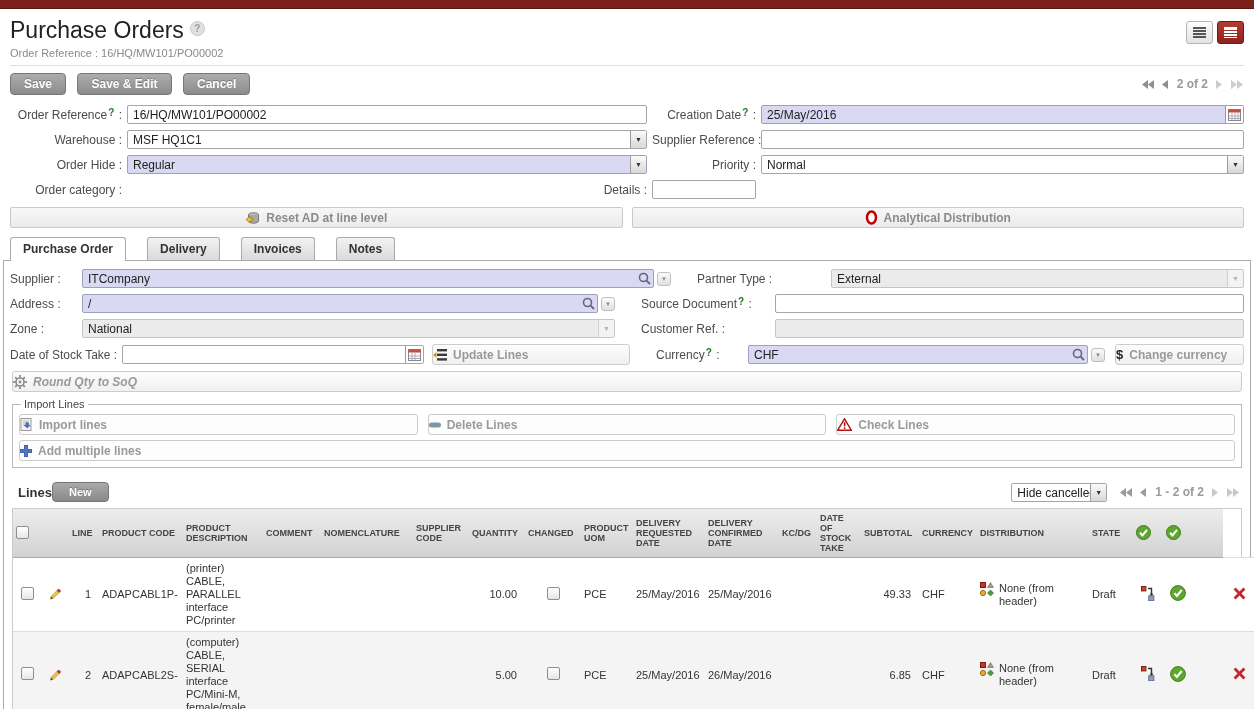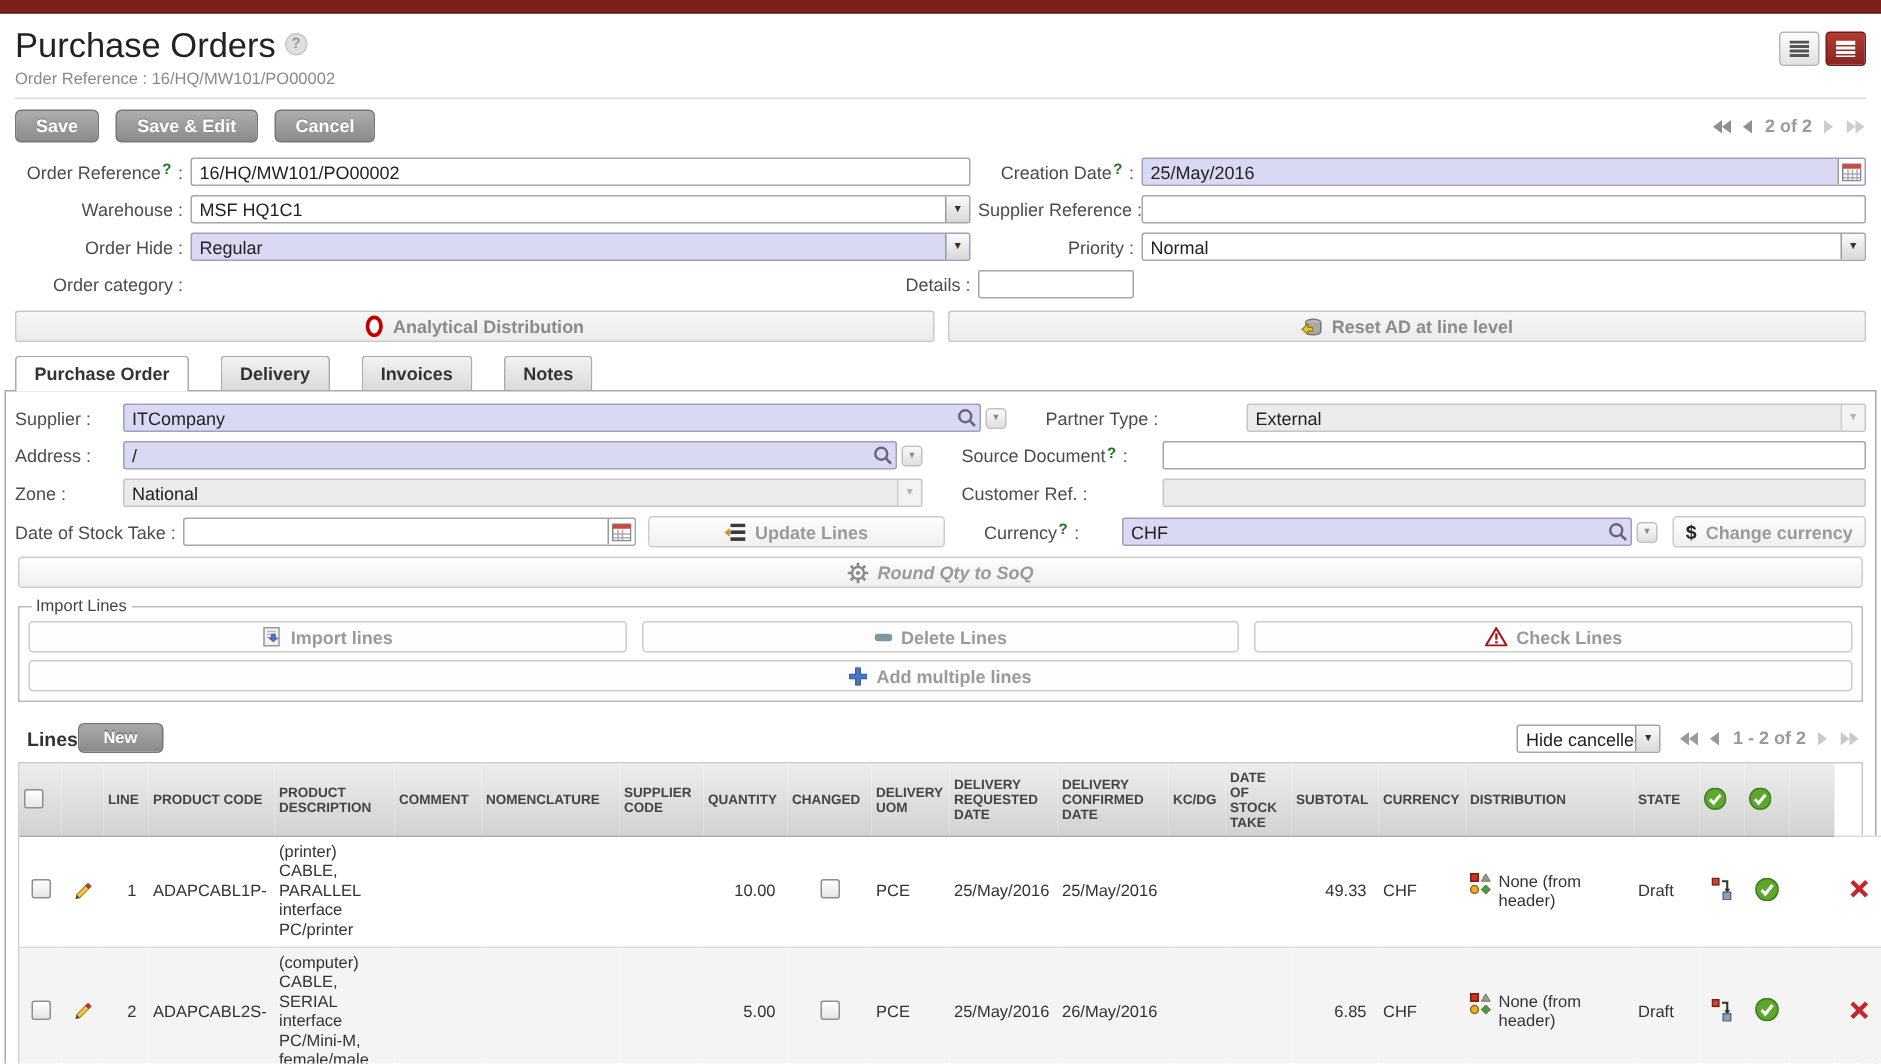--- a/index.html
+++ b/index.html
@@ -72,21 +72,21 @@
   
   .trow { display:flex; align-items:center; margin:0 0 6px 0; }
   .lbl { font-size:12px; color:#4c4c4c; text-align:left; white-space:nowrap; padding-right:5px; }
   .lookup { display:flex; height:19px; border:1px solid #9f9fc0; border-radius:2px; background:#d9d9f4; overflow:hidden; }
   .lookup input { flex:1; border:none; outline:none; background:transparent; font-size:12px; padding:1px 5px; font-family:"Liberation Sans",sans-serif; color:#222;}
   .mag { width:18px; display:flex; align-items:center; justify-content:center; }
   .mini-drop { width:14px; height:14px; margin-left:3px; border:1px solid #c0c0c0; border-radius:3px;
     background:linear-gradient(#fbfbfb,#e0e0e0); display:flex; align-items:center; justify-content:center; cursor:pointer; }
   .mini-drop::after { content:"▼"; font-size:6px; color:#8a8a8a; }
   .lt-btn { height:21px; border:1px solid #cccccc; border-radius:3px; background:linear-gradient(#fdfdfd,#f0f0f0);
-    color:#9a9a9a; font-size:12px; font-weight:bold; display:flex; align-items:center; justify-content:center; gap:6px; cursor:pointer; }
+    color:#9a9a9a; font-size:12px; font-weight:bold; display:flex; align-items:center; gap:6px; cursor:pointer; }
 
   .roundqty { margin:2px 2px 6px 2px;font-style:italic; }
   fieldset.import { border:1px solid #bbb; margin:0 2px 8px 2px; padding:4px 6px 6px 6px; }
   fieldset.import legend { font-size:11px; color:#444; padding:0 3px; margin-left:2px; }
   .import-row { display:flex; gap:10px; }
   .import-row .lt-btn { flex:1; background:#fdfdfd; }
   .addmult { margin-top:5px; background:#fdfdfd; }
 
   
   .lines-head { display:flex; align-items:center; padding:6px 4px 6px 8px; }
@@ -221,32 +221,32 @@
     <span class="sel-btn"></span>
   </div>
 
   <label class="flabel"><span>Order category</span> <span>:</span></label>
   <label class="flabel"><span>Details</span> <span>:</span></label>
   <input class="tin" value="" style="">
 </div>
 
 <div class="ad-row">
   <div class="wide-btn">
-    <svg width="13" height="15">
-        <ellipse cx="6.5" cy="7.5" rx="4.5" ry="6" fill="#fff" stroke="#c00000" stroke-width="2.5"></ellipse>
-      </svg>
-    <span>Analytical Distribution</span>
-  </div>
-  <div class="wide-btn">
     <svg width="15" height="14">
         <ellipse cx="8.5" cy="4" rx="5" ry="2.2" fill="#bdbdbd" stroke="#777"></ellipse>
         <path d="M3.5 4v6c0 1.2 2.2 2.2 5 2.2s5-1 5-2.2V4" fill="#a9a9a9" stroke="#777"></path>
         <path d="M1 8.5l4-3.5v2.2h3v2.6H5v2.2z" fill="#e9c435" stroke="#9a7d12" stroke-width="0.8"></path>
       </svg>
     <span>Reset AD at line level</span>
+  </div>
+  <div class="wide-btn">
+    <svg width="13" height="15">
+        <ellipse cx="6.5" cy="7.5" rx="4.5" ry="6" fill="#fff" stroke="#c00000" stroke-width="2.5"></ellipse>
+      </svg>
+    <span>Analytical Distribution</span>
   </div>
 </div>
 
 <div class="tabs">
   <span class="tab active">Purchase Order</span>
   <span class="tab">Delivery</span>
   <span class="tab">Invoices</span>
   <span class="tab">Notes</span>
 </div>
 
@@ -464,21 +464,21 @@
           <th class="ctr"><span class="cbx"></span></th>
           <th></th>
           <th>LINE</th>
           <th>PRODUCT CODE</th>
           <th>PRODUCT DESCRIPTION</th>
           <th>COMMENT</th>
           <th>NOMENCLATURE</th>
           <th>SUPPLIER CODE</th>
           <th>QUANTITY</th>
           <th>CHANGED</th>
-          <th>DELIVERY UOM</th>
+          <th>PRODUCT UOM</th>
           <th>DELIVERY REQUESTED DATE</th>
           <th>DELIVERY CONFIRMED DATE</th>
           <th>KC/DG</th>
           <th>DATE OF STOCK TAKE</th>
           <th>SUBTOTAL</th>
           <th>CURRENCY</th>
           <th>DISTRIBUTION</th>
           <th>STATE</th>
           <th class="ctr"><svg width="15" height="15">
                 <circle cx="7.5" cy="7.5" r="7" fill="#5da82c" stroke="#417c1e"></circle>

